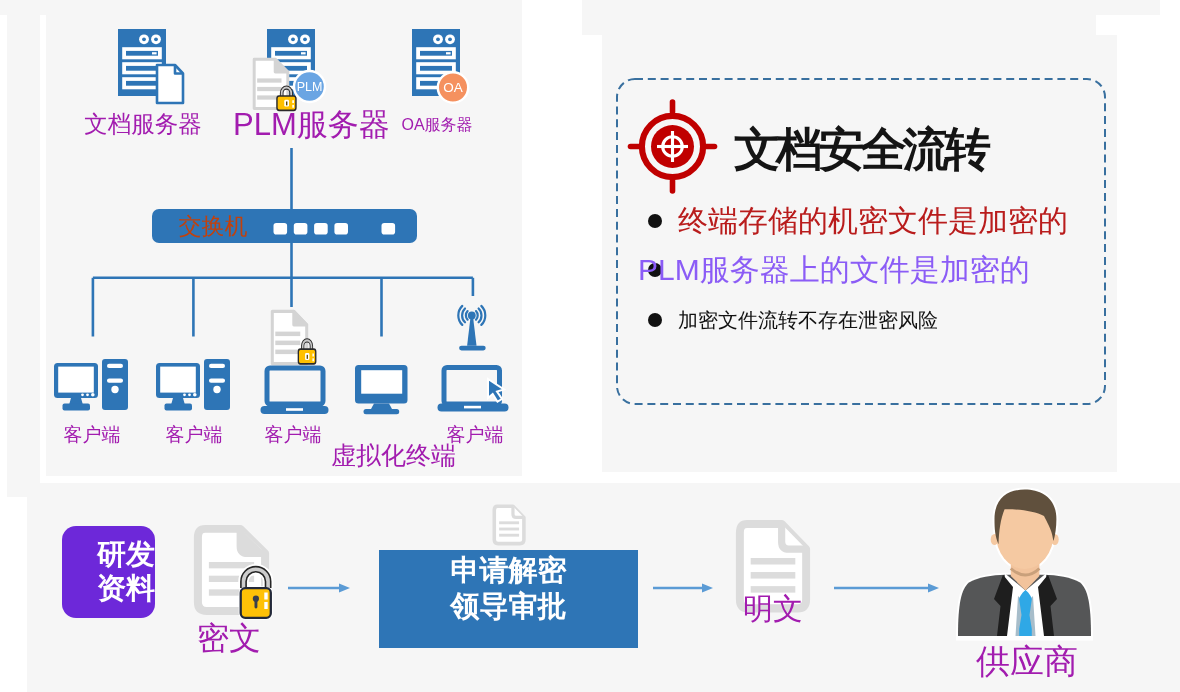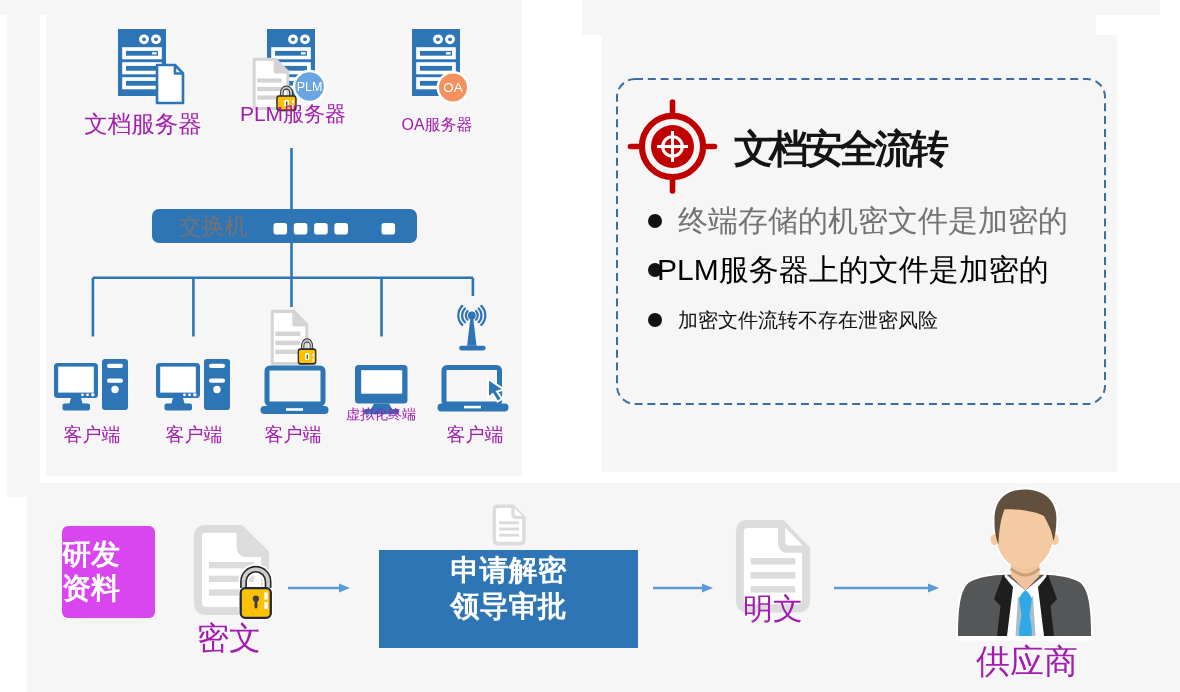--- a/index.html
+++ b/index.html
@@ -196,36 +196,36 @@
   <path d="M68.5,101 C72.5,104.5 74.8,108 74.8,110.5 L72.5,126 L74.8,140 L74.8,147 L62.2,147 L62.2,140 L64.5,126 L62.2,110.5 C62.2,108 64.5,104.5 68.5,101 Z" fill="#2FA8E6"></path>
 
   <ellipse cx="37.5" cy="50.5" rx="3.8" ry="5.5" fill="#F5C9A2"></ellipse>
   <ellipse cx="97.9" cy="50.5" rx="3.8" ry="5.5" fill="#F5C9A2"></ellipse>
   <ellipse cx="67.7" cy="44" rx="29" ry="36" fill="#F5C9A2"></ellipse>
   <path d="M41.5,55.2 C38,47 37.5,40 37.5,30 C37.5,9 51,0.6 67.7,0.6 C85,0.6 99.4,9.5 99.4,30 C99.4,38 98.3,46 96.5,52 C95,44 94.8,42 87,27.1 C78,22 60,20 47.6,20.3 C43.5,30 42,42 41.5,55.2 Z" fill="#60503D"></path>
 </g>
 </svg>
 
 <div class="t" style="left:83px;top:111px;width:120px;font-size:23.5px;line-height:27px">文档服务器</div>
-<div class="t" style="left:233px;top:100px;width:120px;font-size:21px;line-height:27px">PLM服务器</div>
+<div class="t" style="left:233px;top:111px;width:120px;font-size:31px;line-height:27px">PLM服务器</div>
 <div class="t" style="left:377px;top:111px;width:120px;font-size:16px;line-height:27px">OA服务器</div>
-<div class="t" style="left:163px;top:213px;width:100px;font-size:23px;line-height:26px;color:#737373">交换机</div>
+<div class="t" style="left:163px;top:213px;width:100px;font-size:23px;line-height:26px;color:#c2410c">交换机</div>
 <div class="t" style="left:47px;top:424px;width:90px;font-size:19px;line-height:21px">客户端</div>
 <div class="t" style="left:149px;top:424px;width:90px;font-size:19px;line-height:21px">客户端</div>
 <div class="t" style="left:248px;top:424px;width:90px;font-size:19px;line-height:21px">客户端</div>
-<div class="t" style="left:331px;top:404px;width:100px;font-size:14px;line-height:21px">虚拟化终端</div>
+<div class="t" style="left:331px;top:445px;width:100px;font-size:25px;line-height:21px">虚拟化终端</div>
 <div class="t" style="left:430px;top:424px;width:90px;font-size:19px;line-height:21px">客户端</div>
 
-<div class="t" style="left:734px;top:124px;font-size:39px;line-height:50px;font-weight:bold;letter-spacing:-3.8px;color:#141414;text-align:center">文档安全流转</div>
+<div class="t" style="left:734px;top:124px;font-size:46px;line-height:50px;font-weight:bold;letter-spacing:-3.8px;color:#141414;text-align:center">文档安全流转</div>
 
 <div style="position:absolute;left:648px;top:214px;width:14px;height:14px;border-radius:50%;background:#111"></div>
 <div style="position:absolute;left:648px;top:263px;width:14px;height:14px;border-radius:50%;background:#111"></div>
 <div style="position:absolute;left:648px;top:313px;width:14px;height:14px;border-radius:50%;background:#111"></div>
-<div class="t" style="left:678px;top:203px;font-size:30px;line-height:36px;color:#737373;text-align:center">终端存储的机密文件是加密的</div>
-<div class="t" style="left:657px;top:252px;font-size:30px;line-height:36px;color:#000000;text-align:center">PLM服务器上的文件是加密的</div>
+<div class="t" style="left:678px;top:203px;font-size:30px;line-height:36px;color:#b91c1c;text-align:center">终端存储的机密文件是加密的</div>
+<div class="t" style="left:638px;top:252px;font-size:30px;line-height:36px;color:#8b5cf6;text-align:center">PLM服务器上的文件是加密的</div>
 <div class="t" style="left:678px;top:302px;font-size:20px;line-height:36px;color:#111;text-align:left">加密文件流转不存在泄密风险</div>
 
-<div style="position:absolute;left:62px;top:526px;width:93px;height:92px;background:#d946ef;border-radius:6px;color:#fff;font-weight:bold;font-size:29px;line-height:34px;text-align:left;padding-top:11px;box-sizing:border-box">研发<br>资料</div>
+<div style="position:absolute;left:62px;top:526px;width:93px;height:92px;background:#6d28d9;border-radius:14px;color:#fff;font-weight:bold;font-size:29px;line-height:34px;text-align:right;padding-top:11px;box-sizing:border-box">研发<br>资料</div>
 <div style="position:absolute;left:379px;top:550px;width:259px;height:98px;background:#2E75B6;color:#fff;font-weight:bold;font-size:29px;line-height:36px;text-align:center;padding-top:2px;box-sizing:border-box">申请解密<br>领导审批</div>
 
 <div class="t" style="left:179px;top:623px;width:100px;font-size:32px;line-height:30px">密文</div>
 <div class="t" style="left:723px;top:594px;width:100px;font-size:30px;line-height:30px">明文</div>
 <div class="t" style="left:957px;top:643px;width:140px;font-size:34px;line-height:36px">供应商</div>
 
 </body></html>

